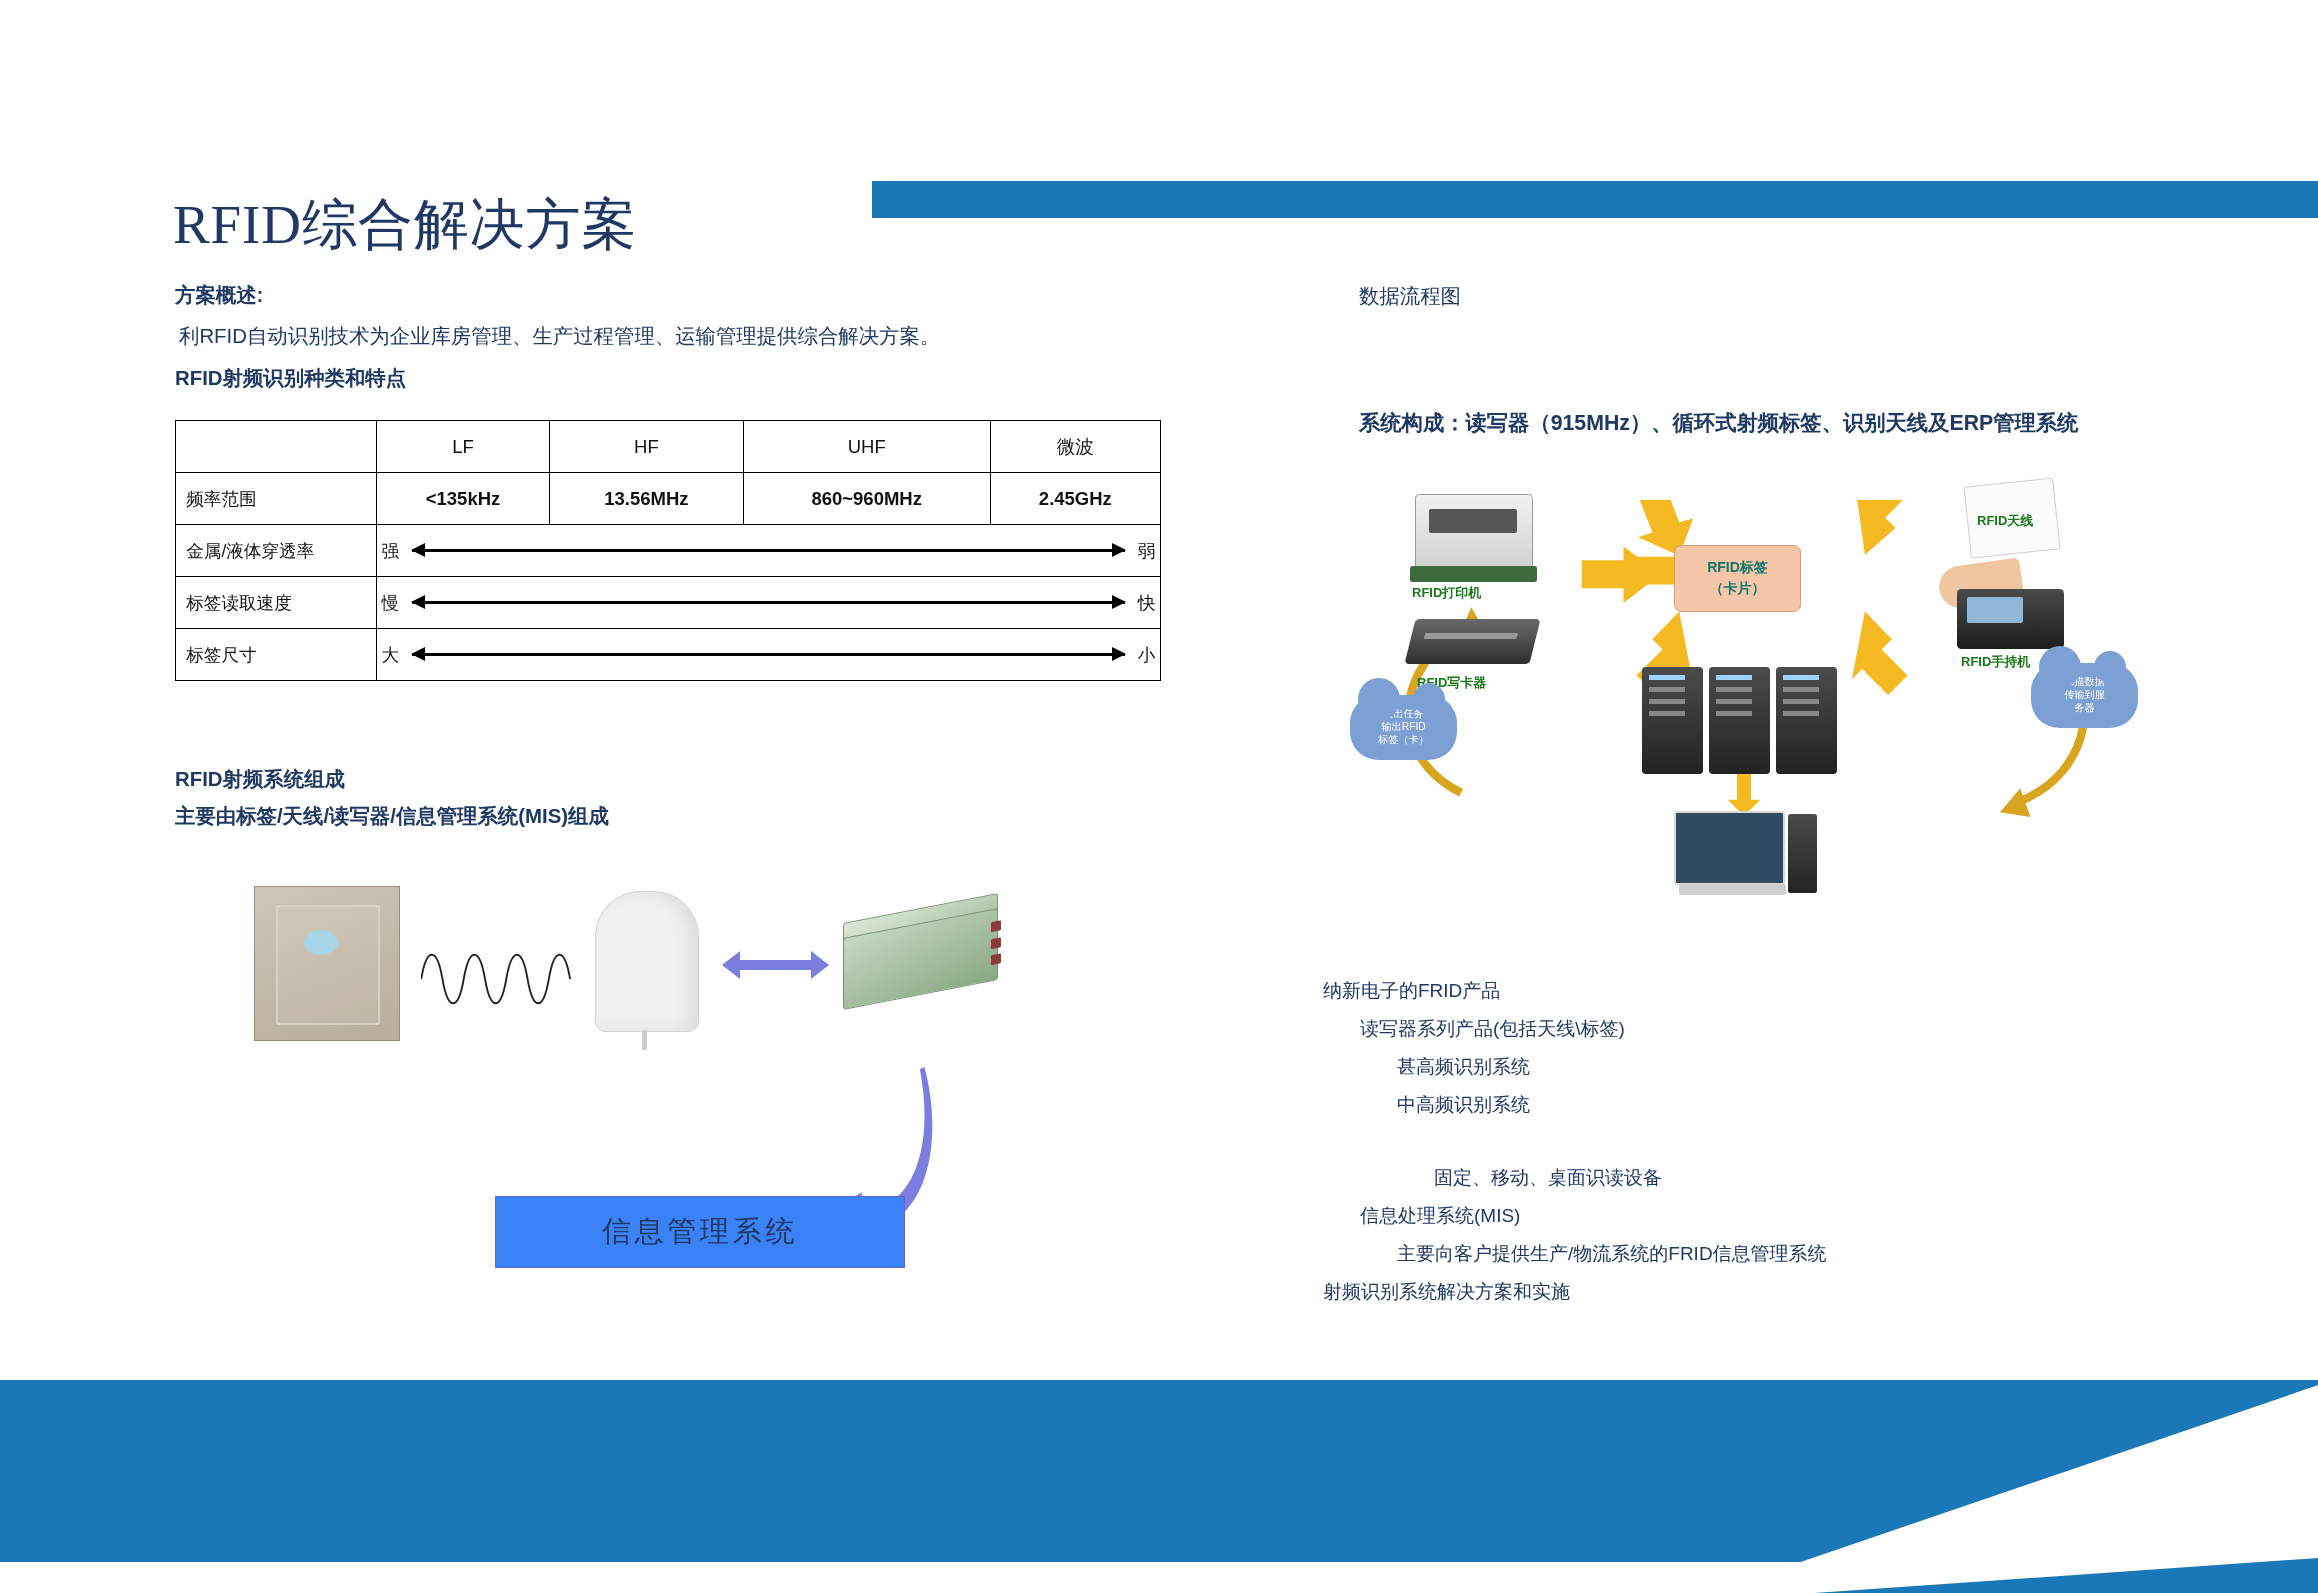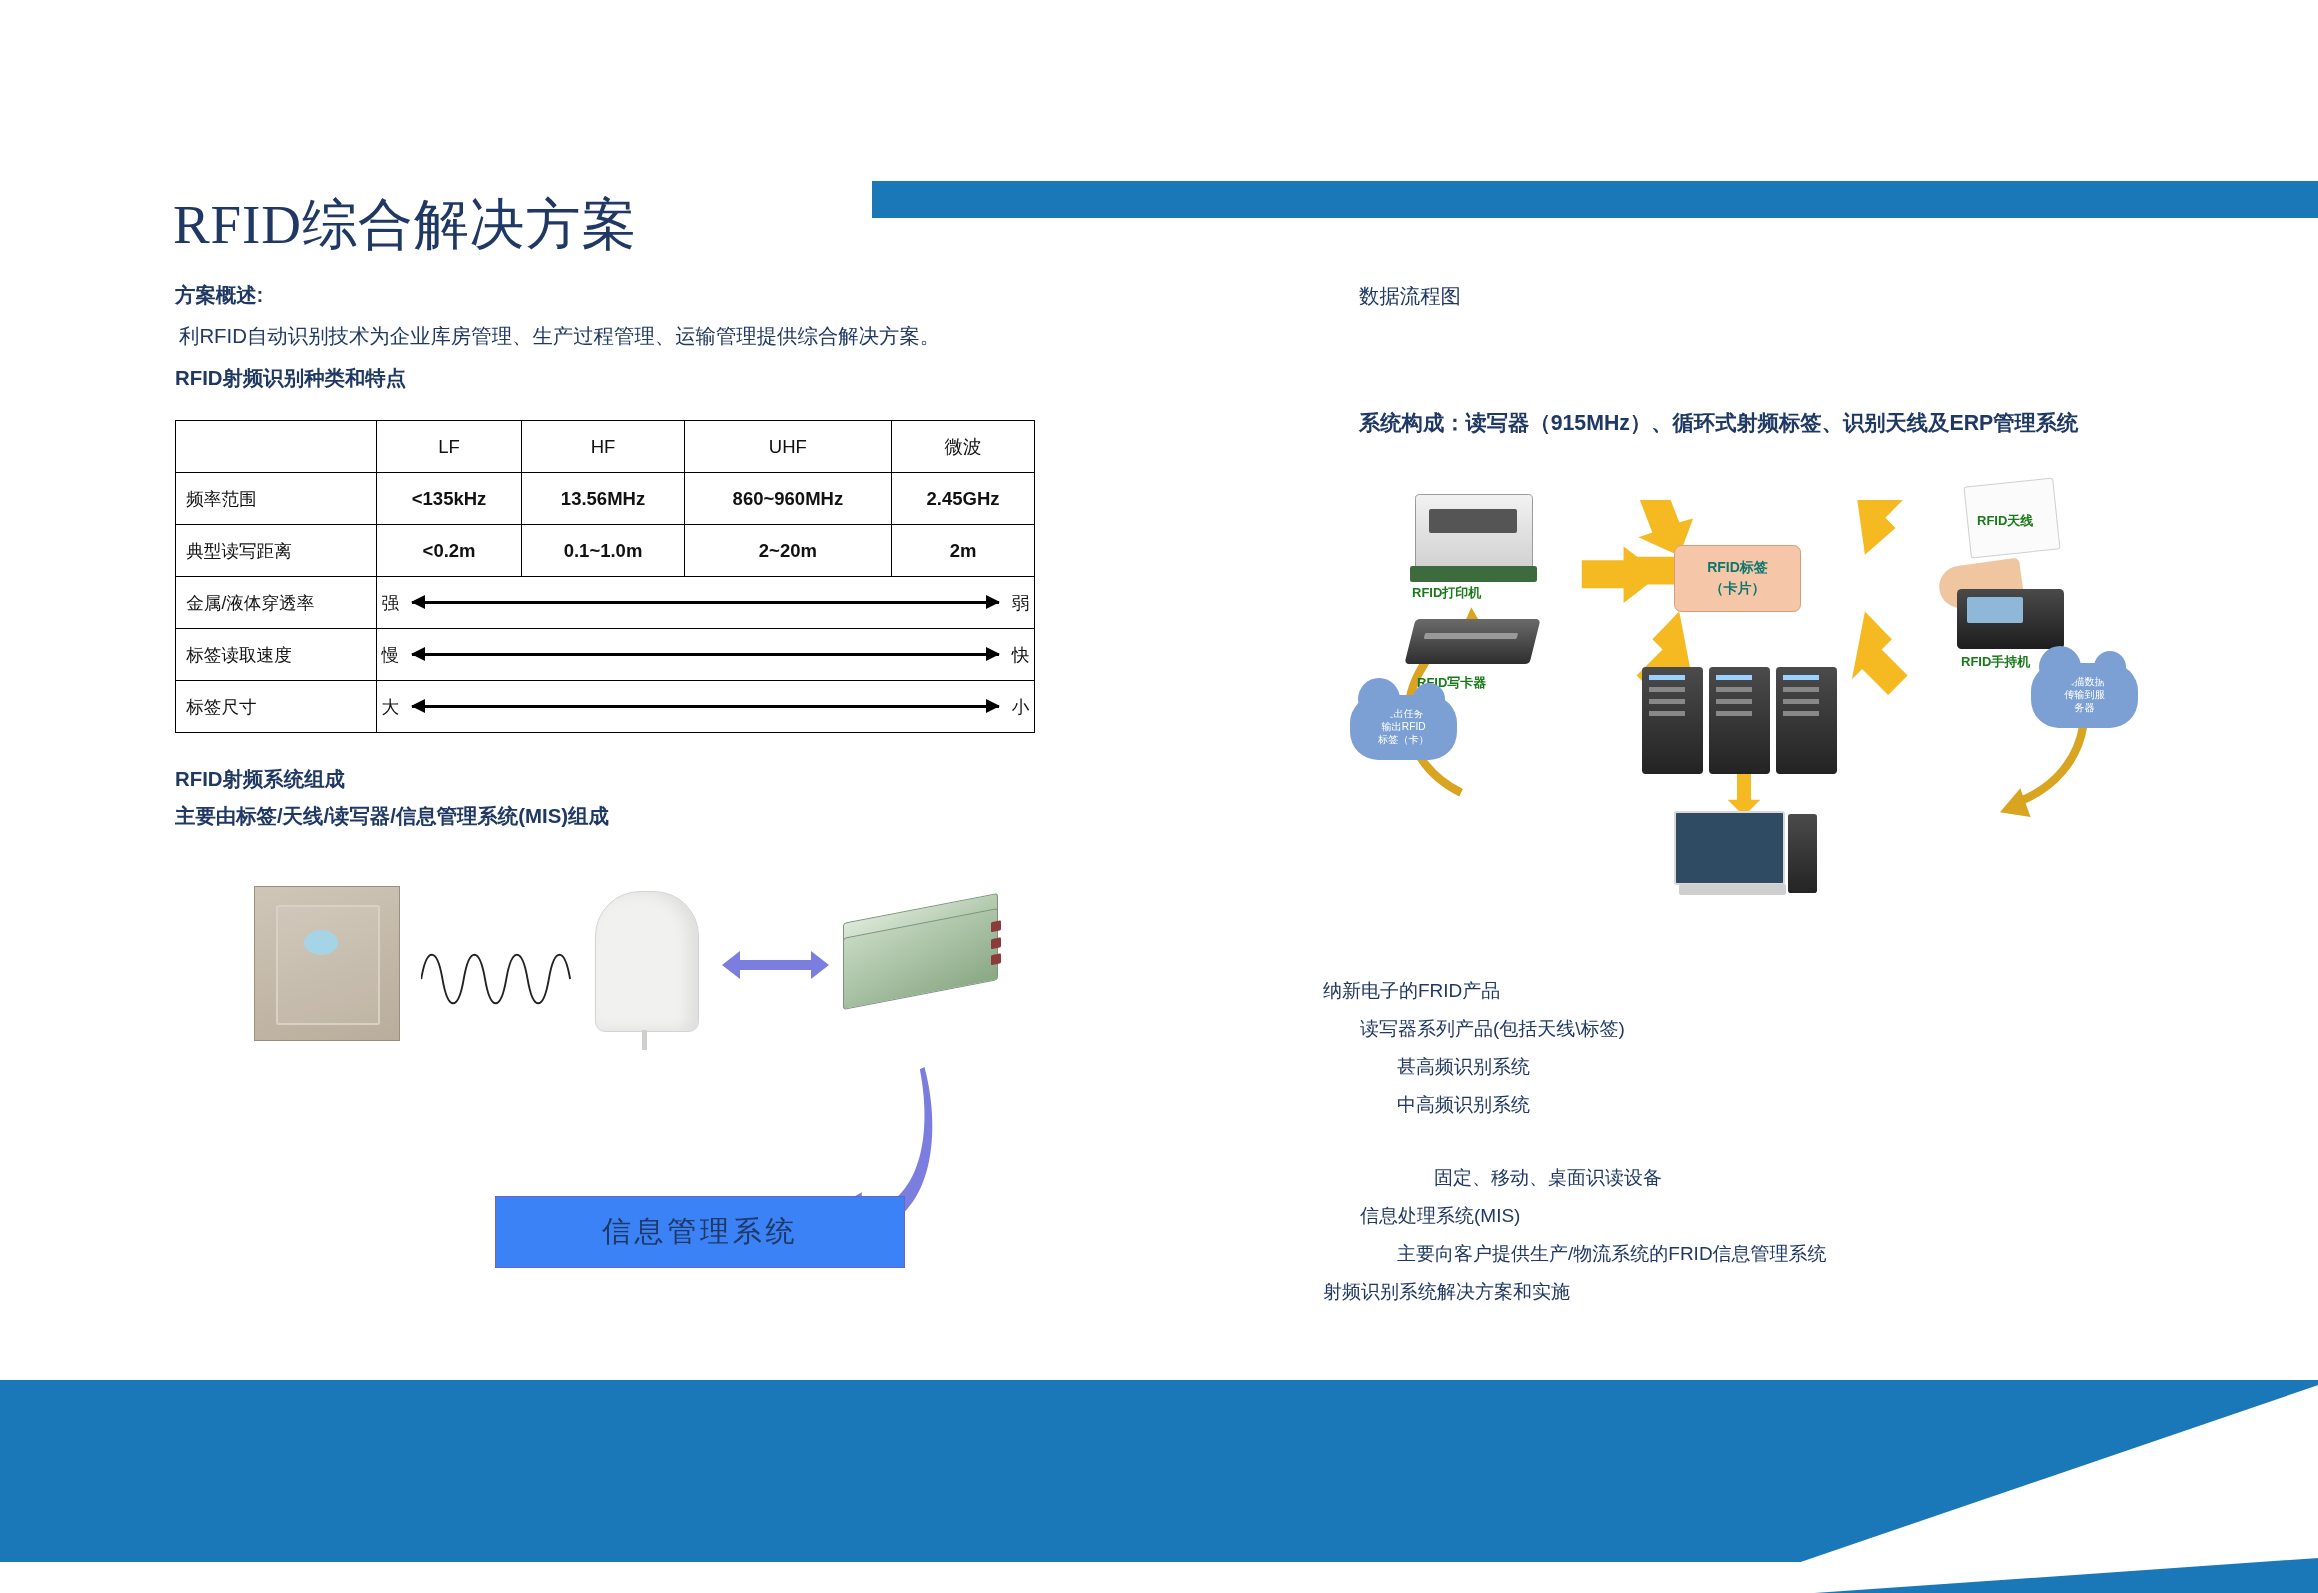--- a/index.html
+++ b/index.html
@@ -91,21 +91,21 @@
   #overview-body  { left: 179px; top: 322px; }
   #types-label    { left: 175px; top: 364px; font-weight: bold; }
   #sys-comp-label { left: 175px; top: 765px; font-weight: bold; }
   #sys-comp-body  { left: 175px; top: 802px; font-weight: bold; }
 
   
   .rfid-table {
     position: absolute;
     left: 175px;
     top: 420px;
-    width: 860px;
+    width: 986px;
     border-collapse: collapse;
     font-size: 18.5px;
     color: #111111;
     background: #ffffff;
   }
   .rfid-table td {
     border: 1.4px solid #000000;
     height: 51px;
     text-align: center;
     vertical-align: middle;
@@ -560,27 +560,20 @@
     <td>HF</td>
     <td>UHF</td>
     <td>微波</td>
   </tr>
   <tr>
     <td class="rowhdr">频率范围</td>
     <td class="b">&lt;135kHz</td>
     <td class="b">13.56MHz</td>
     <td class="b">860~960MHz</td>
     <td class="b">2.45GHz</td>
-  </tr>
-  <tr>
-    <td class="rowhdr">典型读写距离</td>
-    <td class="b">&lt;0.2m</td>
-    <td class="b">0.1~1.0m</td>
-    <td class="b">2~20m</td>
-    <td class="b">2m</td>
   </tr>
   <tr class="arrow-row">
     <td class="rowhdr">金属/液体穿透率</td>
     <td class="arrowcell" colspan="4">
       <div class="arrowline">
         <span class="lbl">强</span>
         <span class="bar"></span>
         <span class="lbl">弱</span>
       </div>
     </td>

